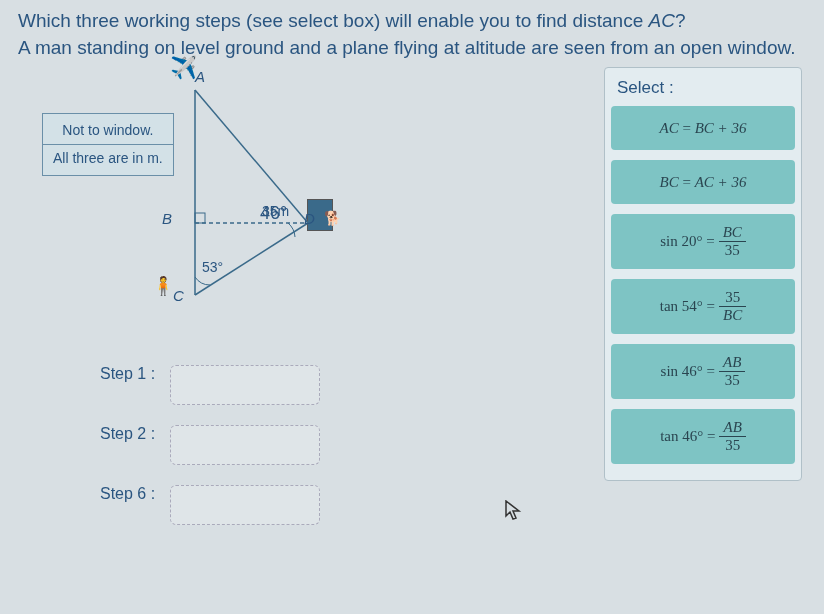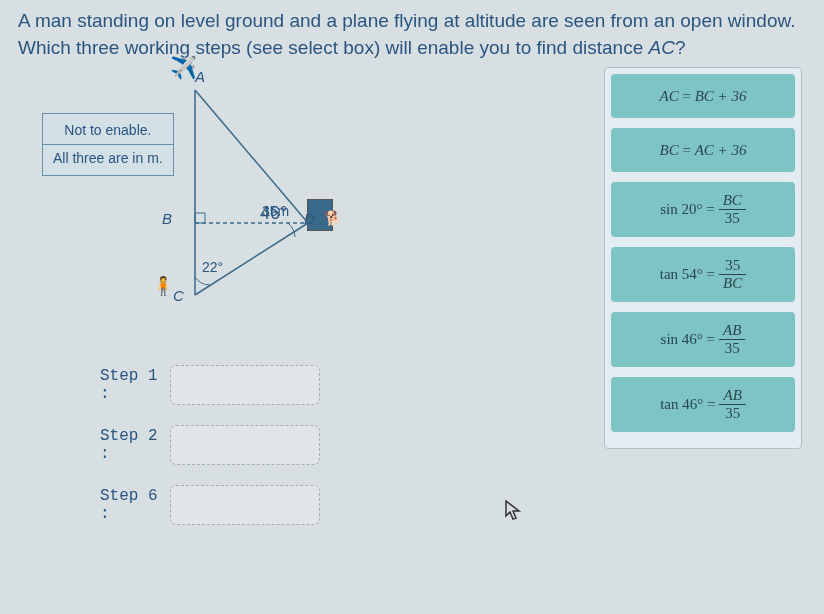--- a/index.html
+++ b/index.html
@@ -87,24 +87,22 @@
       top: 210px;
       font-size: 18px;
     }
     .steps {
       position: absolute;
       left: 100px;
       top: 300px;
     }
     .step {
       display: flex;
-      align-items: center;
       margin-bottom: 20px;
       font-size: 16px;
-      font-family: Liberation Mono, monospace;
     }
     .step-label { width: 70px; }
     .step-slot {
       width: 150px;
       height: 40px;
       border: 1px dashed #aab;
       border-radius: 6px;
       background: rgba(255,255,255,0.2);
     }
     .select-panel {
@@ -151,29 +149,29 @@
       left: 505px;
       top: 435px;
       font-size: 20px;
       color: #333;
     }
   </style>
 </head>
 <body>
 
 <div class="question-text">
-  <div>A man standing on level ground and a plane flying at altitude are seen from an open window.</div>
   <div>
     <span>Which three working steps (see select box) will enable you to find distance </span><span class="italic">AC</span><span>?</span>
   </div>
+  <div>A man standing on level ground and a plane flying at altitude are seen from an open window.</div>
 </div>
 
 <div class="content-area">
   <div class="note-box">
-    <div>Not to enable.</div>
+    <div>Not to window.</div>
     <div class="divider"></div>
     <div>All three are in m.</div>
   </div>
 
   <div class="plane">✈️</div>
   <div class="man">🧍</div>
   <div class="window-icon"></div>
 
   <div class="diagram">
     <svg viewBox="0 0 300 280">
@@ -186,38 +184,39 @@
       <path d="M 60 220 A 18 18 0 0 1 45 212" fill="none" stroke="#3a6a8a" stroke-width="1"></path>
     </svg>
   </div>
 
   <div class="diagram-label label-A">A</div>
   <div class="diagram-label label-B">B</div>
   <div class="diagram-label label-C">C</div>
   <div class="diagram-label label-D">D</div>
   <div class="diagram-label label-35m">35m</div>
   <div class="diagram-label label-46">46°</div>
-  <div class="diagram-label label-35">22°</div>
+  <div class="diagram-label label-35">53°</div>
 
   <div class="steps">
     <div class="step">
       <span class="step-label">Step 1 :</span>
       <div class="step-slot"></div>
     </div>
     <div class="step">
       <span class="step-label">Step 2 :</span>
       <div class="step-slot"></div>
     </div>
     <div class="step">
       <span class="step-label">Step 6 :</span>
       <div class="step-slot"></div>
     </div>
   </div>
 
   <div class="select-panel">
+    <div class="select-title">Select :</div>
 
     <div class="option">
       <span class="it">AC</span>&nbsp;<span>=</span>&nbsp;<span class="it">BC + 36</span>
     </div>
     <div class="option">
       <span class="it">BC</span>&nbsp;<span>=</span>&nbsp;<span class="it">AC + 36</span>
     </div>
     <div class="option">
       <span>sin 20°</span>&nbsp;<span>=</span>
       <span class="frac">

